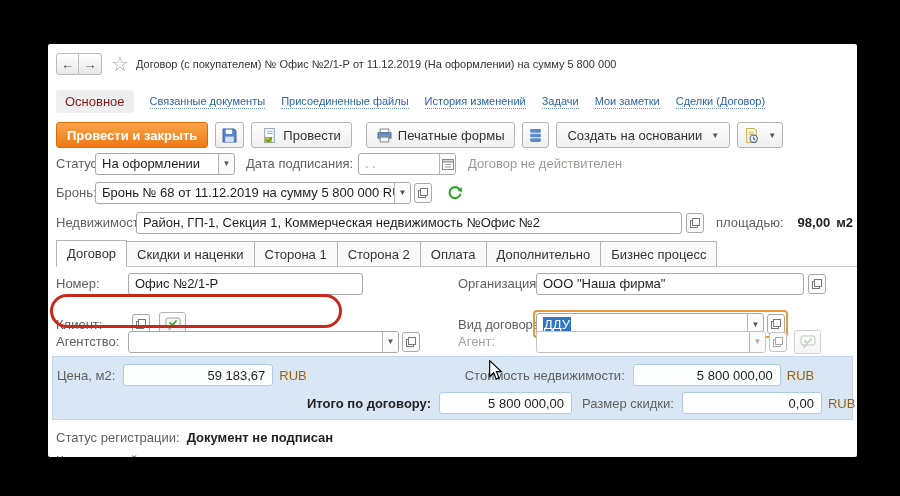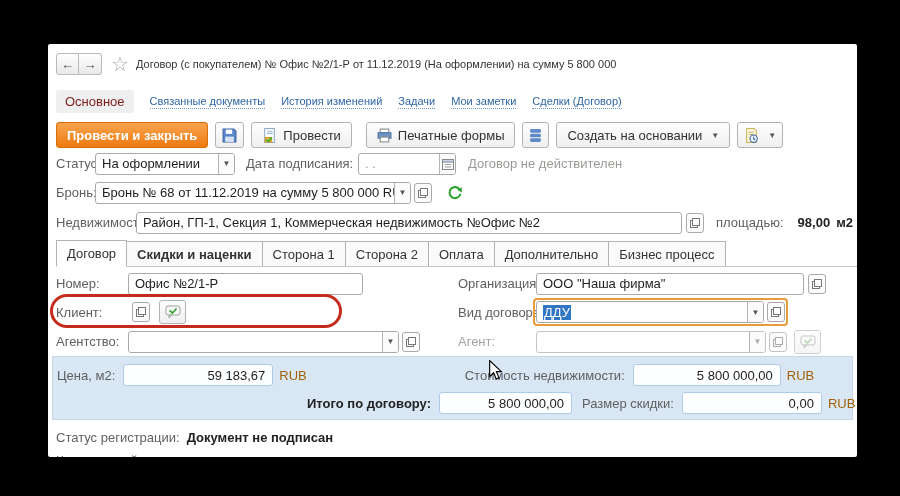--- a/index.html
+++ b/index.html
@@ -29,21 +29,21 @@
   .btn.icononly { padding:0 6px; }
   .btn.primary { background:linear-gradient(#f9a44e,#ee7a12); border-color:#d96d08; color:#fff; font-weight:bold; }
   .caret { font-size:8px; color:#555; margin-left:3px; }
   .ml14 { margin-left:7px; }
 
   
   .r-status { top:108px; height:23px; }
   .r-book { top:137px; height:23px; }
   .r-prop { top:167px; height:23px; }
   .r-num  { top:228px; height:23px; }
-  .r-cli  { top:256px; height:24px; }
+  .r-cli  { top:268px; height:24px; }
   .r-agcy { top:286px; height:23px; }
   .r-reg  { top:384px; height:18px; }
   .r-com  { top:407px; height:18px; }
 
   .group { display:flex; align-items:stretch; border:1px solid #a9a9a9; border-radius:3px; background:#fff; height:22px; overflow:hidden; }
   .gtxt { display:flex; align-items:center; padding:0 6px; font-size:13px; color:#1e1e1e; flex:1; white-space:nowrap; overflow:hidden;text-align:center; }
   .gbtn { width:16px; border-left:1px solid #b5b5b5; display:flex; align-items:center; justify-content:center; color:#555; font-size:8px; background:#fbfbfb; cursor:pointer; flex:none; }
   .sqbtn { width:18px; height:20px; border:1px solid #a9a9a9; border-radius:3px; background:#fcfcfc; display:flex; align-items:center; justify-content:center; cursor:pointer; flex:none; }
   .bigbtn { width:27px; height:24px; border:1px solid #b3b3b3; border-radius:3px; background:linear-gradient(#fefefe,#efefef); display:flex; align-items:center; justify-content:center; cursor:pointer; flex:none; }
   .ph { color:#9a9a9a; }
@@ -52,21 +52,21 @@
   .lblw { width:72px; flex:none; }
   .rlbl { width:78px; flex:none; }
   .focus-group { display:flex; align-items:center; gap:3px; outline:2px solid #e89b3c; outline-offset:1px; border-radius:1px; }
   .sel { background:#3176c4; color:#fff; padding:0 1px; }
 
   
   .tabs { top:196px; height:27px; left:8px; right:0; display:flex; align-items:flex-end; border-bottom:1px solid #c6c6c6; position:absolute; }
   .tab { height:25px; padding:0 10px; border:1px solid #b3b3b3; border-right:none; border-bottom:none; display:flex; align-items:center; font-size:13px; color:#333; background:#fafafa; cursor:pointer; white-space:nowrap; }
   .tab:last-child { border-right:1px solid #b3b3b3; }
   .tab.active { background:#fff; height:27px; margin-bottom:-1px; border-bottom:1px solid #fff; border-right:1px solid #b3b3b3; }
-  .tab.active + .tab { border-left:none;font-weight:bold; }
+  .tab.active + .tab { border-left:none; }
 
   
   .panel { position:absolute; left:4px; right:4px; top:312px; height:64px; background:#d9e7f5; border:1px solid #c3d7ec; }
   .prow { position:absolute; left:4px; right:4px; display:flex; align-items:center; height:24px; }
   .prow1 { top:6px; }
   .prow2 { top:34px; }
   .pinp { height:22px; border:1px solid #aecbe8; border-radius:3px; background:#fdfeff; display:flex; align-items:center; justify-content:flex-end; padding:0 7px; font-size:13px; color:#1e1e1e; flex:none; }
   .cur { font-size:13px; color:#a16207; margin-left:6px; }
 
   
@@ -84,20 +84,21 @@
   <div class="row hdr">
     <div class="navbtn">←</div>
     <div class="navbtn fwd">→</div>
     <div class="star">☆</div>
     <div class="title">Договор (с покупателем) № Офис №2/1-Р от 11.12.2019 (На оформлении) на сумму 5 800 000</div>
   </div>
 
   <div class="row nav">
     <span class="pill">Основное</span>
     <span class="lnk">Связанные документы</span>
+    <span class="lnk">Присоединенные файлы</span>
     <span class="lnk">История изменений</span>
     <span class="lnk">Задачи</span>
     <span class="lnk">Мои заметки</span>
     <span class="lnk">Сделки (Договор)</span>
 
   </div>
 
   <div class="row tb">
     <div class="btn primary">Провести и закрыть</div>
     <div class="btn icononly">

